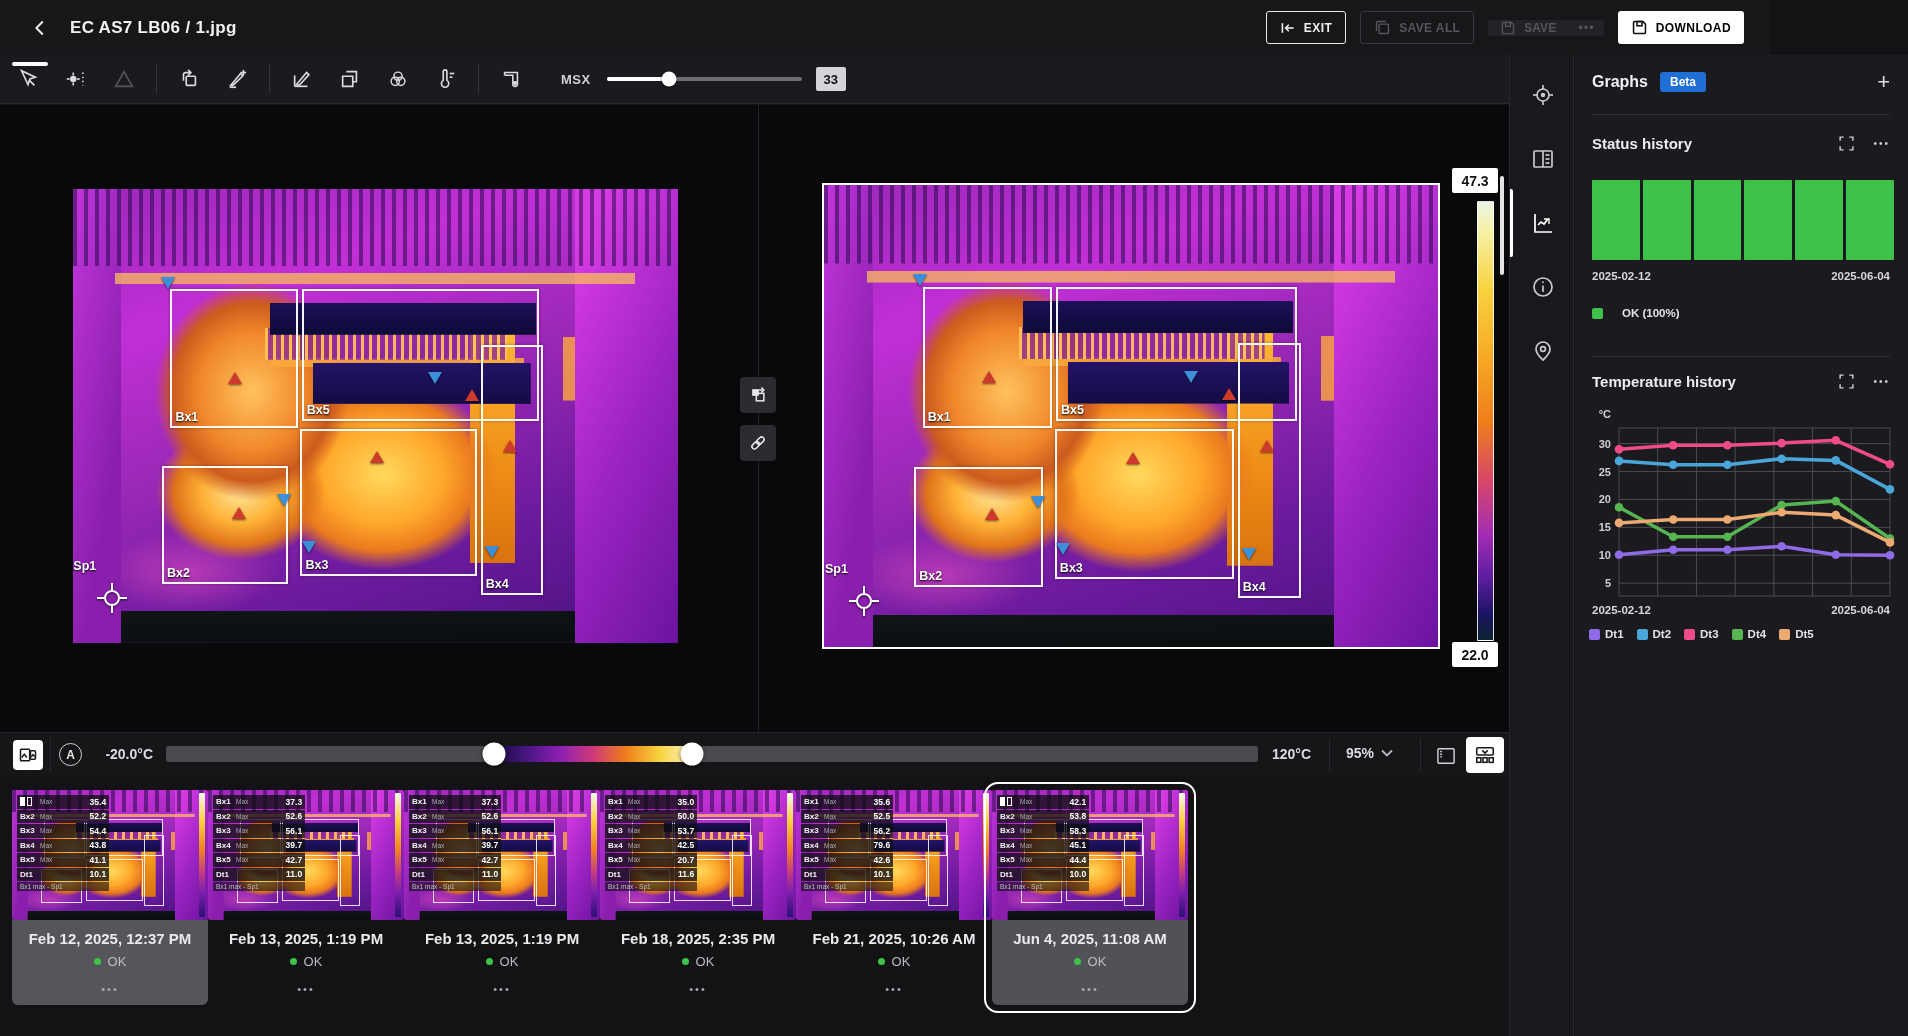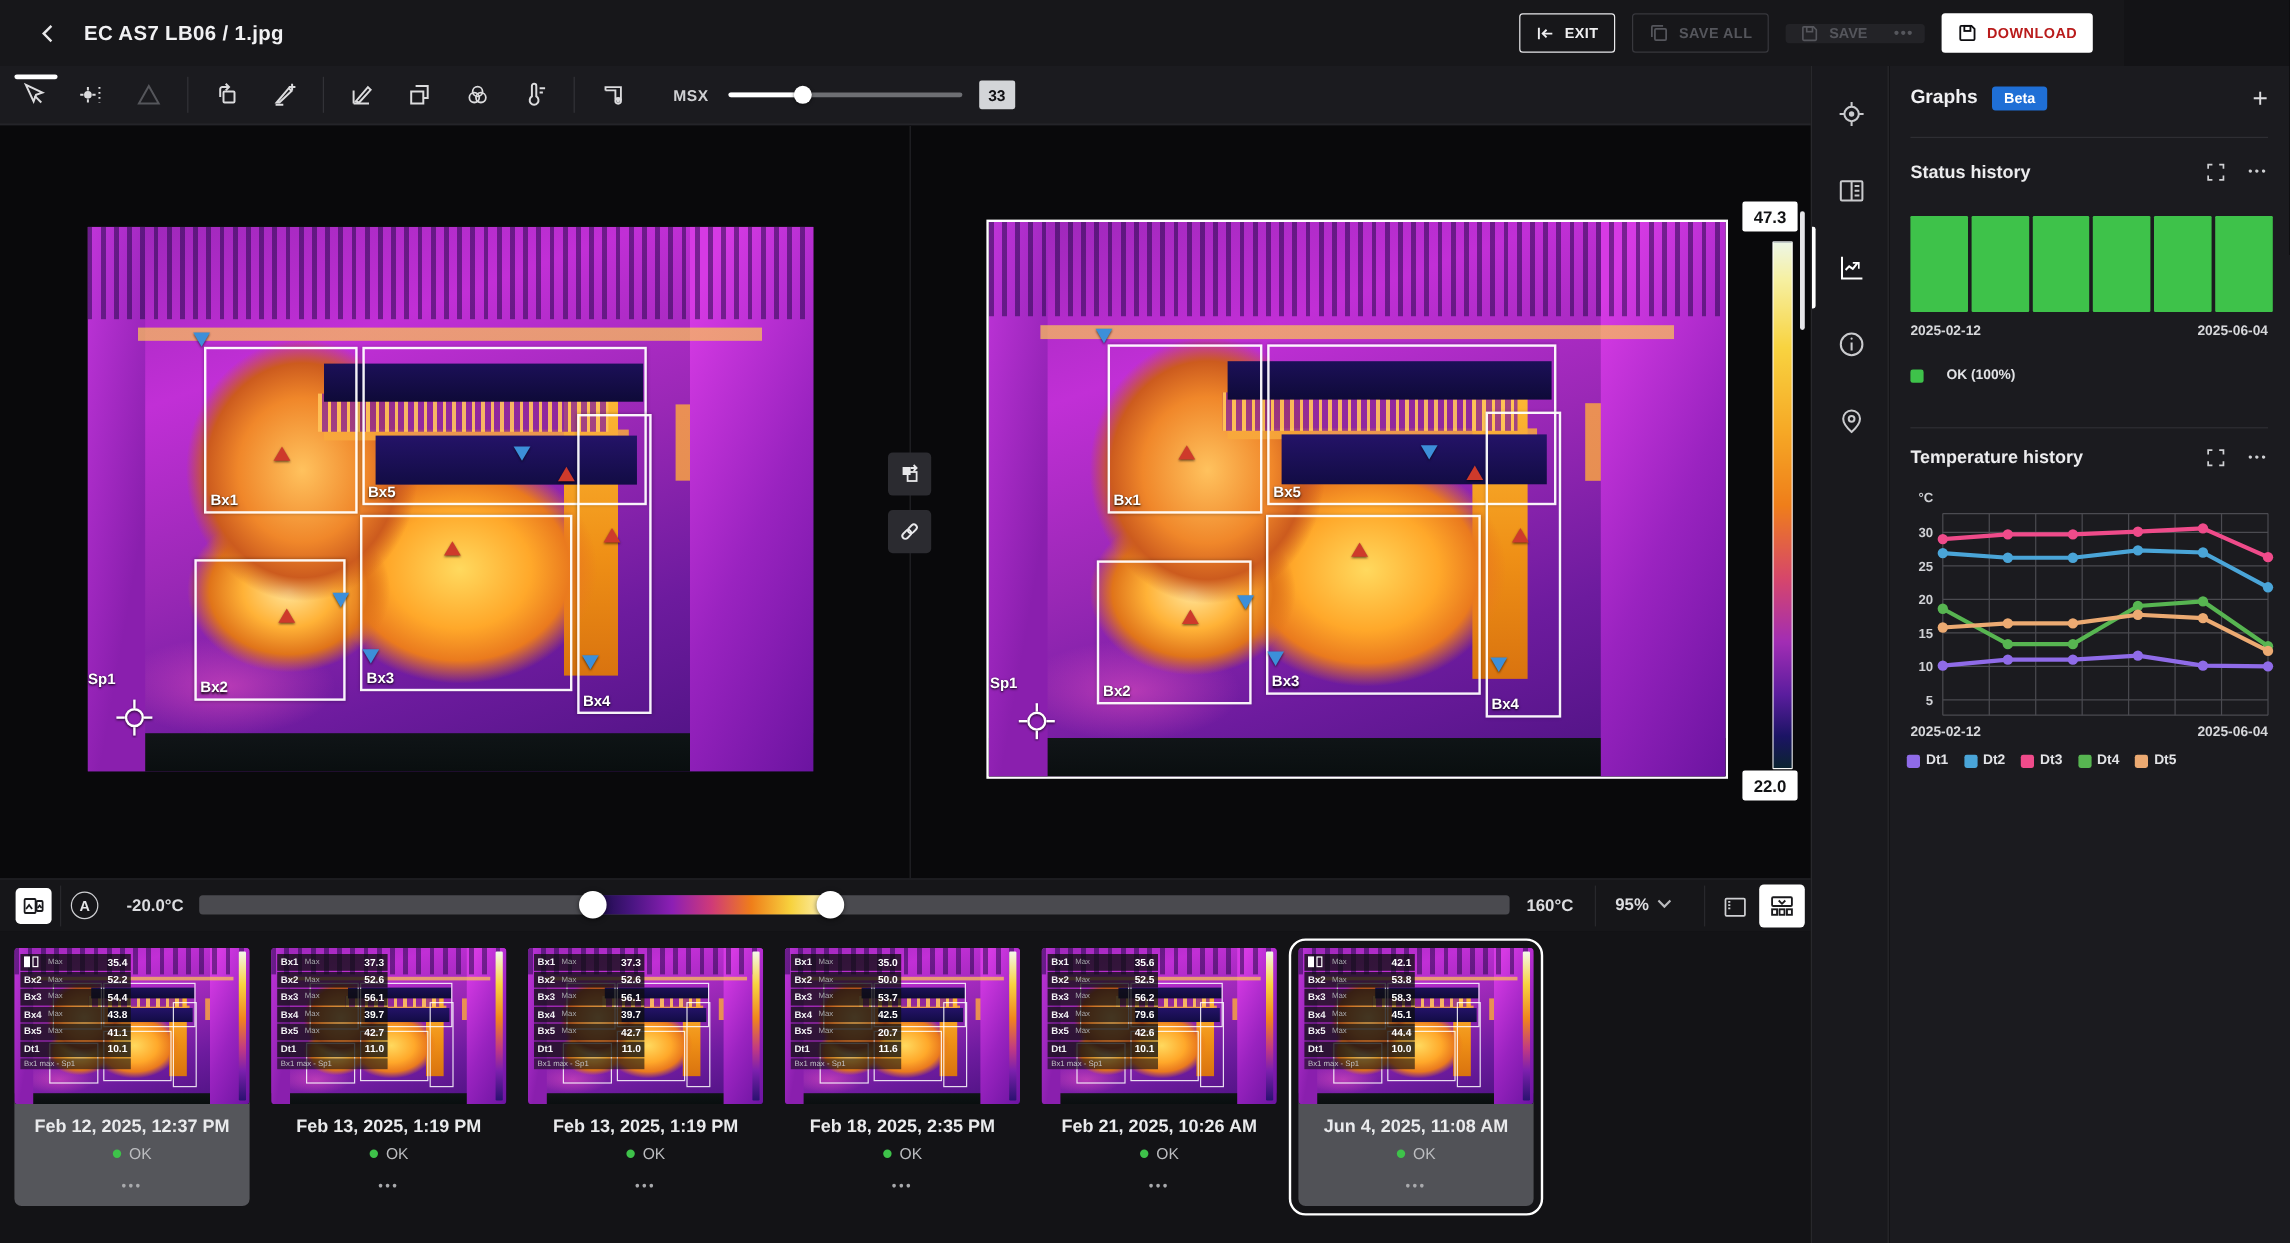--- a/index.html
+++ b/index.html
@@ -14,21 +14,21 @@
   .doc-title{margin-left:12px;font-size:17px;font-weight:bold;letter-spacing:.3px;color:#f1f1f3;}
   .topbar-right{position:absolute;right:26px;top:0;height:55px;display:flex;align-items:center;gap:14px;}
   .tb-btn{height:33px;display:flex;align-items:center;gap:8px;padding:0 13px;border-radius:3px;
           font-size:12px;font-weight:bold;letter-spacing:.4px;cursor:pointer;white-space:nowrap;}
   .tb-exit{border:1px solid #e9e9ec;color:#f0f0f2;background:transparent;}
   .tb-saveall{border:1px solid #38383d;color:#55565c;background:transparent;}
   .tb-save-group{display:flex;align-items:center;background:#232327;border-radius:3px;color:#55565c;}
   .tb-save{display:flex;align-items:center;gap:8px;padding:0 12px;font-size:12px;font-weight:bold;}
   .tb-save-sep{width:1px;background:#313136;margin:6px 0;}
   .tb-more{display:flex;align-items:center;padding:0 9px;font-size:13px;letter-spacing:1px;}
-  .tb-download{background:#ffffff;color:#b91c1c;}
+  .tb-download{background:#ffffff;color:#000000;}
 
   
   .toolbar{position:absolute;left:0;top:55px;width:1509px;height:49px;background:#1b1b1f;border-bottom:1px solid #29292d;display:flex;align-items:center;}
   .tool{width:40px;height:36px;margin:0 4px;display:flex;align-items:center;justify-content:center;cursor:pointer;color:#dcdcde;}
   .tool.disabled{color:#55565b;}
   .tool-active-bar{position:absolute;left:12px;top:7px;width:36px;height:4px;background:#fff;border-radius:2px;}
   .tool-sep{width:1px;height:30px;background:#323237;margin:0 8px;}
   .msx-wrap{display:flex;align-items:center;margin-left:26px;}
   .msx-label{font-size:13px;font-weight:bold;color:#cfd0d3;letter-spacing:.5px;}
   .msx-track{position:relative;width:195px;height:4px;background:#6e6f73;border-radius:2px;margin-left:16px;}
@@ -85,21 +85,21 @@
   .range-track{position:absolute;left:166px;top:13px;width:1092px;height:16px;background:#4a4a4f;border-radius:3px;cursor:pointer;}
   .range-grad{position:absolute;left:30%;top:0;width:18.2%;height:16px;
     background:linear-gradient(to right,#140b40,#4a1582,#8c1fb4,#cf3a78,#ef7e1a,#f7d23e,#fdf4c4);}
   .range-thumb{position:absolute;top:50%;width:23px;height:23px;border-radius:50%;background:#fff;transform:translate(-50%,-50%);box-shadow:0 1px 4px rgba(0,0,0,.55);cursor:pointer;}
   .temp-max{position:absolute;left:1272px;top:13px;font-size:14px;font-weight:bold;color:#dcdde0;}
   .zoom-ctl{position:absolute;left:1346px;top:12px;display:flex;align-items:center;gap:7px;font-size:14px;font-weight:bold;color:#dcdde0;cursor:pointer;}
   .icon-btn{position:absolute;top:8px;width:32px;height:29px;display:flex;align-items:center;justify-content:center;color:#cfd0d3;cursor:pointer;}
   .film-btn{position:absolute;left:1466px;top:4px;width:38px;height:36px;background:#fff;border-radius:4px;display:flex;align-items:center;justify-content:center;cursor:pointer;}
 
   
-  .thumbstrip{position:absolute;left:0;top:776px;width:1509px;height:260px;background:#131316;display:flex;align-items:flex-start;padding:14px 0 0 12px;gap:18px;}
+  .thumbstrip{position:absolute;left:0;top:776px;width:1509px;height:260px;background:#131316;display:flex;align-items:flex-start;padding:14px 0 0 12px;gap:0;}
   .card{position:relative;width:196px;border-radius:6px;cursor:pointer;flex:0 0 auto;}
   .card.open{background:#55565b;}
   .card.selected{background:#515257;outline:2px solid #ffffff;outline-offset:6px;}
   .thumb-img{position:relative;width:196px;height:130px;overflow:hidden;border-radius:3px;background:#000;}
   .mini-cb{position:absolute;right:3px;top:3px;bottom:3px;width:6px;border-radius:1px;
     background:linear-gradient(to bottom,#f4f8ec 0%,#f8d340 22%,#f0851d 45%,#c23a82 65%,#7c1fae 80%,#2a1270 100%);}
   .mini-roi{position:absolute;border:1px solid rgba(255,255,255,.85);}
   .ov{position:absolute;left:5px;top:5px;width:47%;}
   .ov-row{display:flex;align-items:center;height:13.5px;background:rgba(14,14,17,.78);margin-bottom:1px;padding:0 3px;}
   .ov-lab{font-size:8px;font-weight:bold;color:#f2f2f4;width:20px;}
@@ -430,21 +430,21 @@
     <div class="bb-sep" style="left:50px"></div>
     <div class="auto-btn">
         <span>A</span>
       </div>
     <div class="temp-min">-20.0°C</div>
     <div class="range-track">
       <div class="range-grad"></div>
       <div class="range-thumb" style="left:30%"></div>
       <div class="range-thumb" style="left:48.2%"></div>
     </div>
-    <div class="temp-max">160°C</div>
+    <div class="temp-max">120°C</div>
     <div class="bb-sep" style="left:1329px"></div>
     <div class="zoom-ctl">
       <span>95%</span>
       <span>
           <svg width="12" height="8" viewBox="0 0 12 8" fill="none" stroke="#b9babd" stroke-width="1.8">
             <polyline points="1,1.5 6,6.5 11,1.5"></polyline>
           </svg>
         </span>
     </div>
     <div class="bb-sep" style="left:1420px"></div>

